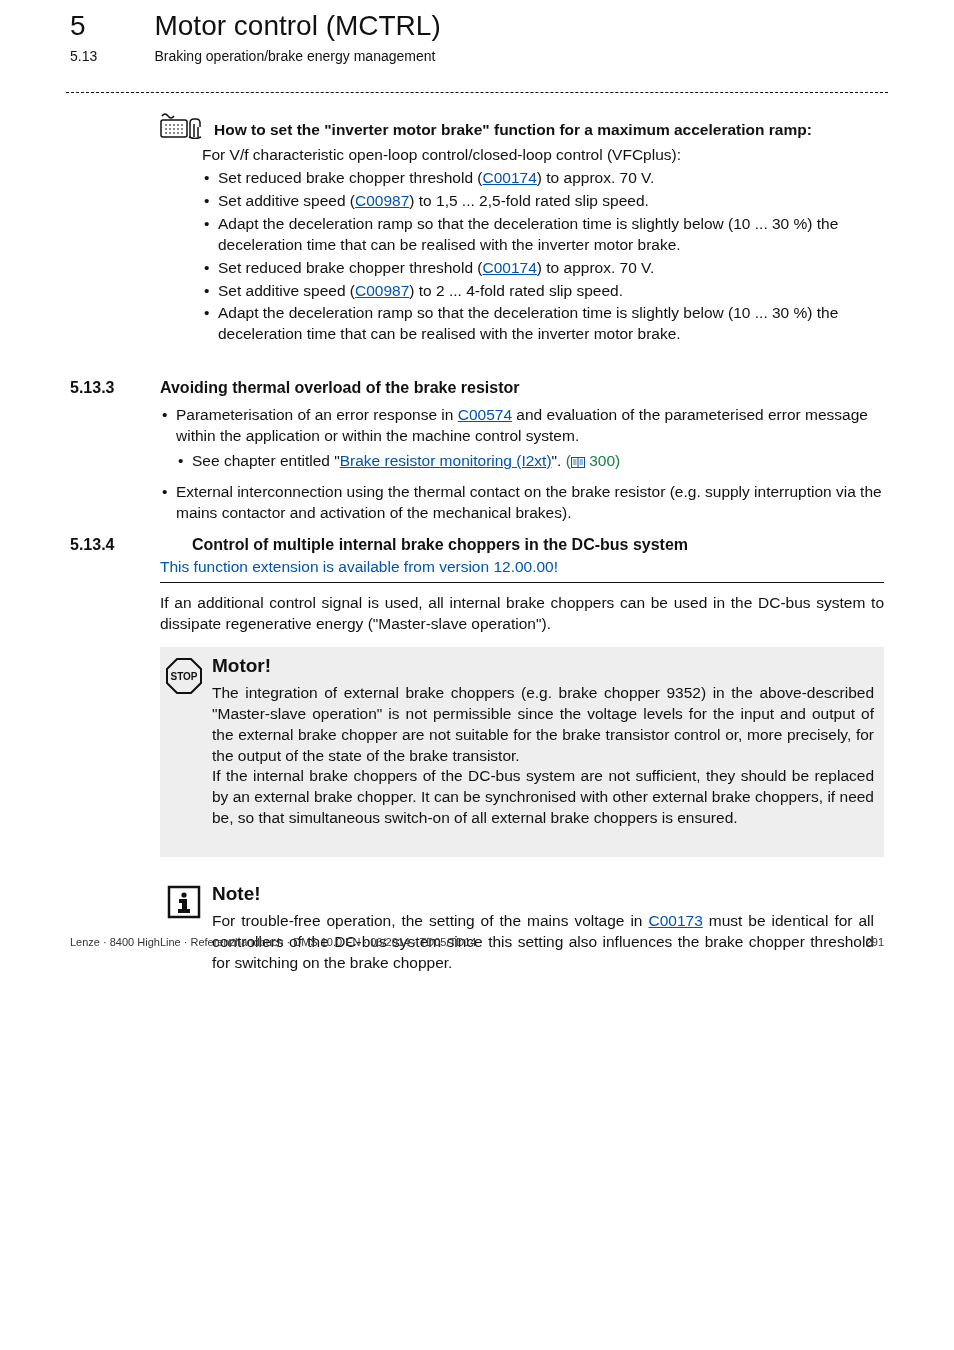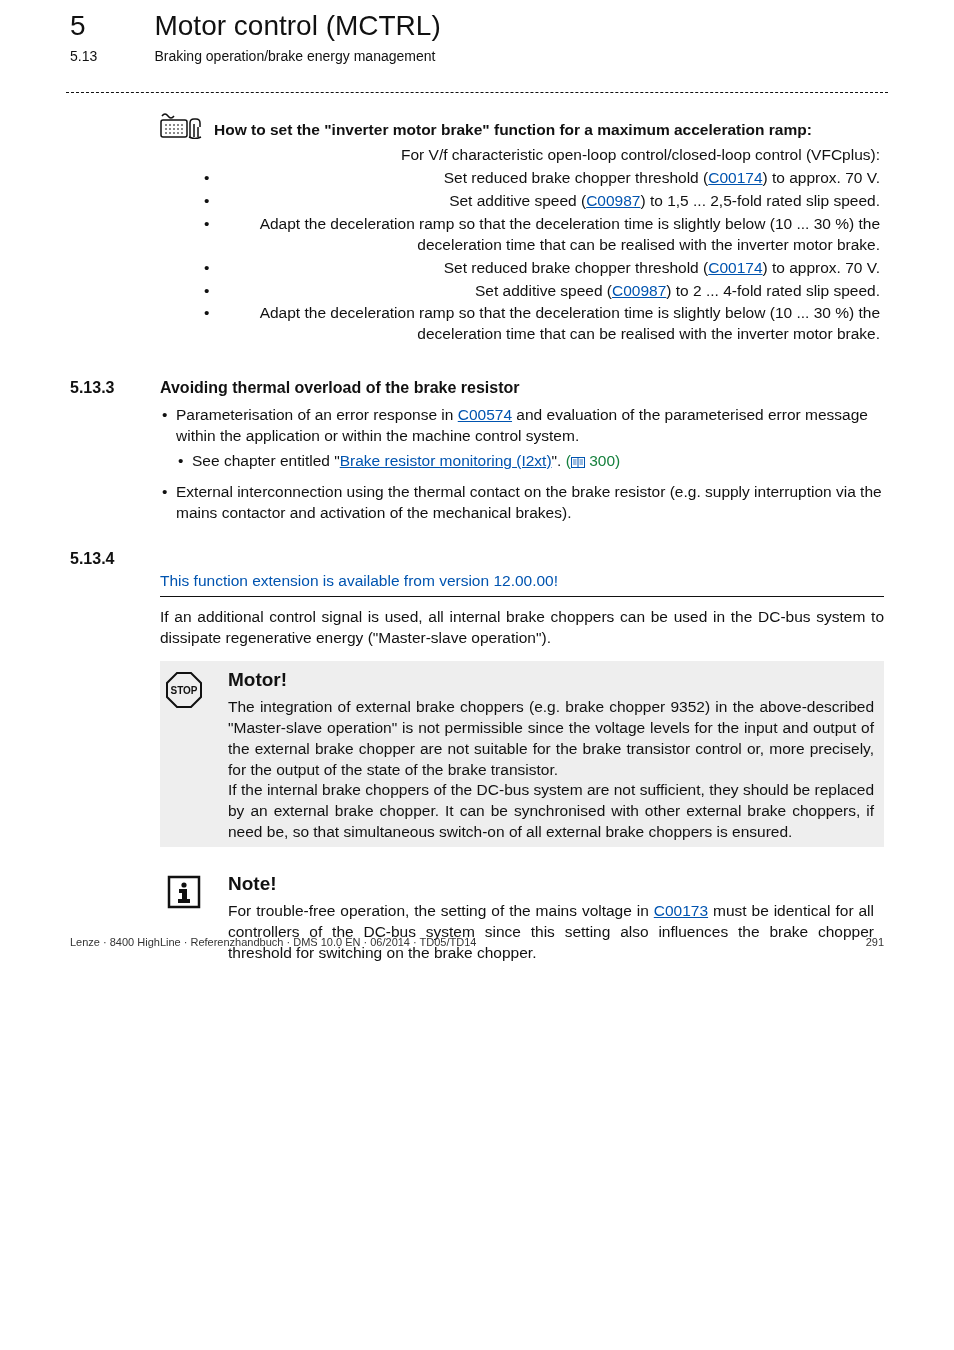--- a/index.html
+++ b/index.html
@@ -104,22 +104,22 @@
   ul.outer > li::before { content:"•"; position:absolute; left:2px; top:0; }
   ul.inner { list-style:none; padding:0; margin:4px 0 0 0;}
   ul.inner > li { position:relative; padding-left:16px; font-size:15.5px; line-height:1.35;}
   ul.inner > li::before { content:"•"; position:absolute; left:2px; top:0; }
   .blue-line { color:#0054b0; font-size:15.5px; margin-top:4px;}
   .thin-rule { border:none; border-top:1px solid #111; margin:6px 0 10px 0;}
   
   .callout {
     margin-top: 12px;
     display:flex;
-    gap: 24px;
-    padding: 8px 10px 4px 4px;
+    gap: 8px;
+    padding: 8px 10px 28px 4px;
   }
   .callout.shade { background:#eee; }
   .callout-icon { width:40px; flex:0 0 40px; display:flex; justify-content:center; align-items:flex-start; padding-top:2px;}
   .callout-body { flex:1; }
   .callout-title { font-weight:700; font-size:19px; margin-bottom:6px; }
   .callout-text { font-size:15.5px; line-height:1.35; text-align: justify; }
   .callout-text + .callout-text { }
   .book-icon { display:inline-block; vertical-align:-2px;}
   .plain-text { font-size:15.5px; line-height:1.35; margin-top:8px; text-align: justify;}
   
@@ -156,21 +156,21 @@
           <line x1="5" y1="16" x2="23" y2="16" stroke="#111" stroke-width="1.2" stroke-dasharray="2 2"></line>
           <line x1="5" y1="20" x2="23" y2="20" stroke="#111" stroke-width="1.2" stroke-dasharray="2 2"></line>
           <path d="M30 24 L30 10 Q30 6 34 6 L36 6 Q40 6 40 10 L40 14" fill="none" stroke="#111" stroke-width="1.5"></path>
           <path d="M34 11 L34 24 M38 14 L38 24" fill="none" stroke="#111" stroke-width="1.5"></path>
           <path d="M29 24 Q35 27 41 24" fill="none" stroke="#111" stroke-width="1.5"></path>
         </svg>
       </span>
       <span class="howto-text">How to set the "inverter motor brake" function for a maximum acceleration ramp:</span>
     </div>
 
-    <div class="body-col" style="padding-left:42px;text-align:right;">
+    <div class="body-col" style="padding-left:42px;">
       <div class="para">For V/f characteristic open-loop control/closed-loop control (VFCplus):</div>
       <ul class="bullets">
         <li>
           <span>Set reduced brake chopper threshold (</span><a href="#" class="link">C00174</a><span>) to approx. 70 V.</span>
         </li>
         <li>
           <span>Set additive speed (</span><a href="#" class="link">C00987</a><span>) to 1,5 ... 2,5-fold rated slip speed.</span>
         </li>
         <li>Adapt the deceleration ramp so that the deceleration time is slightly below (10 ... 30 %) the deceleration time that can be realised with the inverter motor brake.</li>
       </ul>
@@ -208,22 +208,23 @@
                     <line x1="8.5" y1="5" x2="12" y2="5" stroke="#0054b0" stroke-width="0.8"></line>
                     <line x1="8.5" y1="7" x2="12" y2="7" stroke="#0054b0" stroke-width="0.8"></line>
                   </svg></span> <span>300)</span></span>
           </li>
         </ul>
       </li>
       <li>External interconnection using the thermal contact on the brake resistor (e.g. supply interruption via the mains contactor and activation of the mechanical brakes).</li>
     </ul>
   </div>
 
-  <div class="sec-row" style="margin-top:26px;gap:32px;">
+  <div class="sec-row" style="margin-top:12px;gap:32px;">
     <div class="sec-num">5.13.4</div>
+    <div class="sec-title">Control of multiple internal brake choppers in the DC-bus system</div>
   </div>
   <div class="body-indent">
     <div class="blue-line">This function extension is available from version 12.00.00!</div>
     <hr class="thin-rule">
     <div class="plain-text">If an additional control signal is used, all internal brake choppers can be used in the DC-bus system to dissipate regenerative energy ("Master-slave operation").</div>
 
     <div class="callout shade">
       <div class="callout-icon">
         <svg width="38" height="38" viewBox="0 0 38 38">
           <polygon points="12,2 26,2 36,12 36,26 26,36 12,36 2,26 2,12" fill="none" stroke="#111" stroke-width="2"></polygon>

